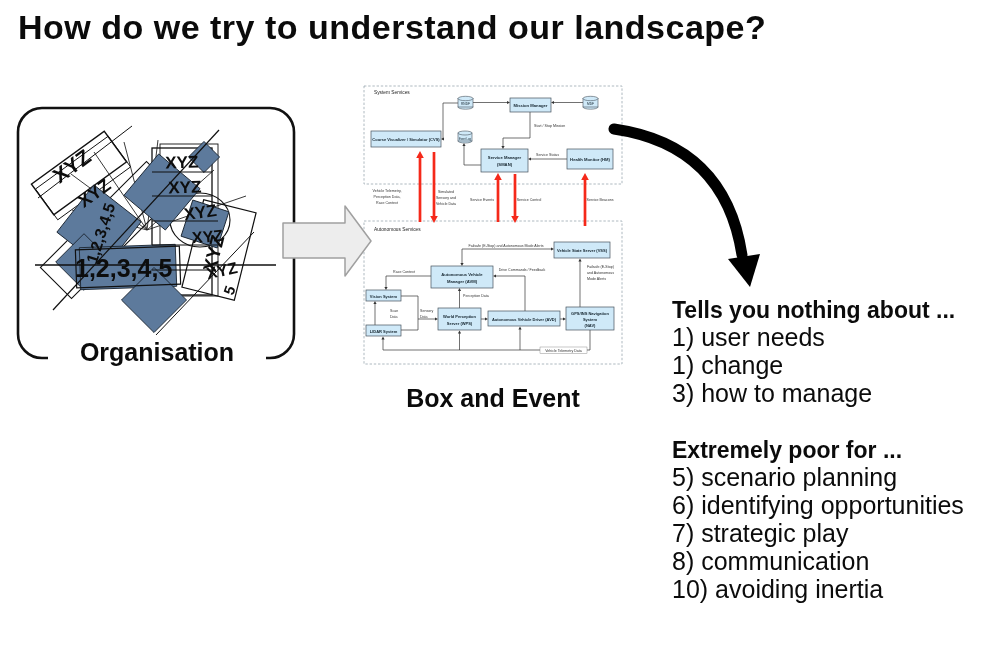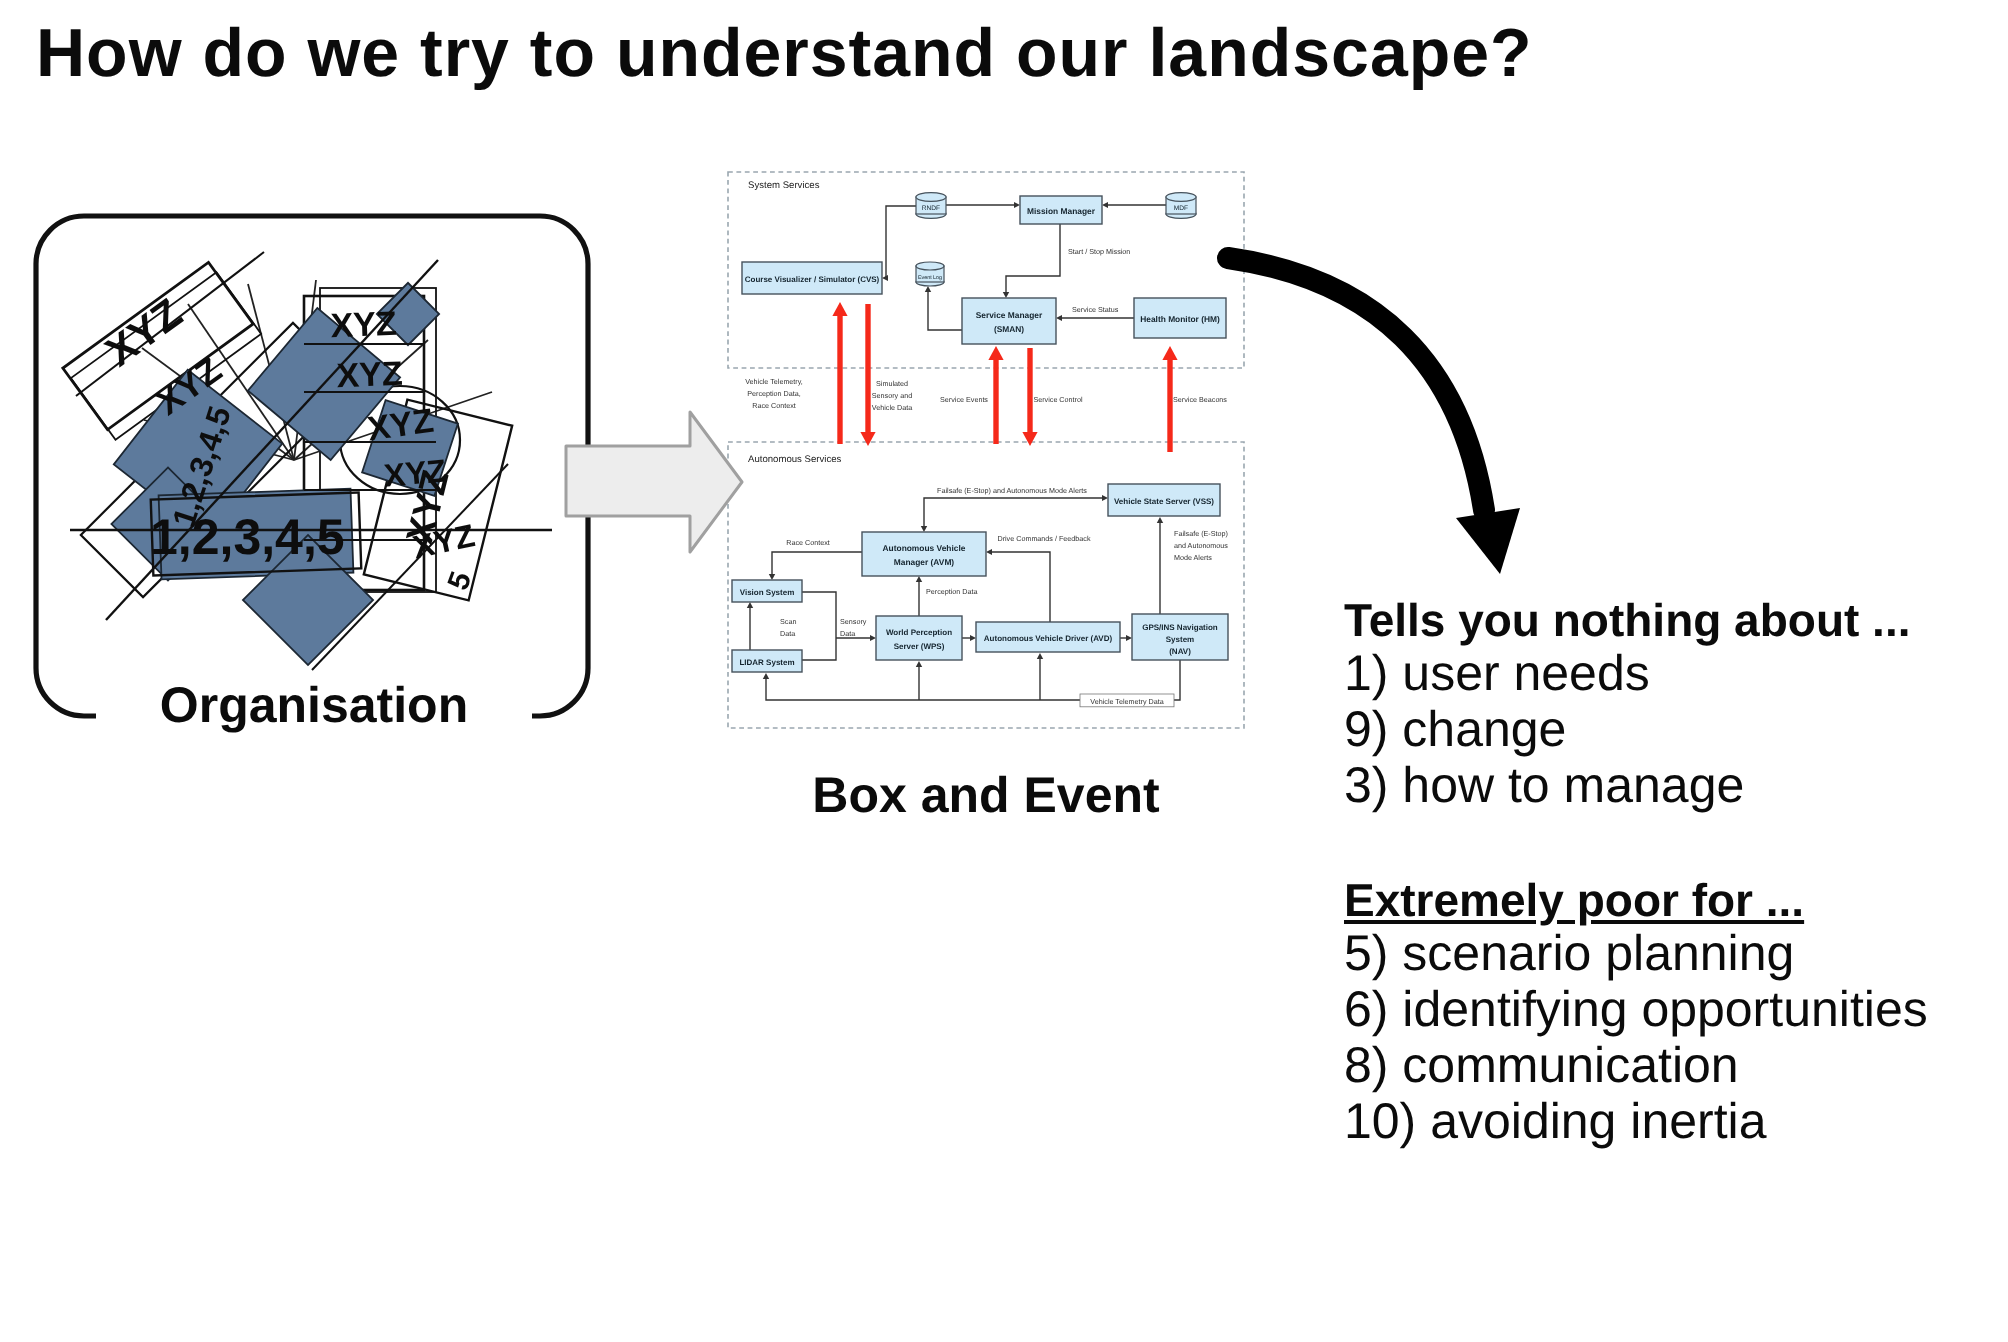--- a/index.html
+++ b/index.html
@@ -11,21 +11,21 @@
   #slide-title{
     left:18px;top:8px;font-size:34px;font-weight:bold;letter-spacing:.5px;
     white-space:nowrap;
   }
   #boxwire-caption{
     left:356px;top:384px;width:274px;text-align:center;
     font-size:25px;font-weight:bold;
   }
   #notes{left:672px;top:297px;width:330px;}
   .notes-heading{font-size:23px;font-weight:bold;line-height:26px;margin:0;}
-  .notes-heading.second{margin-top:30px;text-decoration:underline;}
+  .notes-heading.second{margin-top:30px;}
   .note-item{font-size:25px;line-height:28px;white-space:nowrap;}
   svg text{font-family:"Liberation Sans", sans-serif;}
   .nodetext{fill:#14242e;}
   .edgelabel{fill:#333;}
 </style>
 </head>
 <body>
 
 <div id="slide-title" class="abs">How do we try to understand our landscape?</div>
 
@@ -293,20 +293,21 @@
 <svg class="abs" style="left:600px;top:115px;" width="170" height="185" viewBox="0 0 170 185">
   <path d="M 14 14 Q 125 30, 142 140" fill="none" stroke="#000" stroke-width="11" stroke-linecap="round"></path>
   <polygon points="150,172 128,144 160,139" fill="#000"></polygon>
 </svg>
 
 <div id="boxwire-caption" class="abs">Box and Event</div>
 
 <div id="notes" class="abs">
   <div class="notes-heading">Tells you nothing about ...</div>
   <div class="note-item">1) user needs</div>
-  <div class="note-item">9) change</div>
+  <div class="note-item">1) change</div>
   <div class="note-item">3) how to manage</div>
   <div class="notes-heading second">Extremely poor for ...</div>
   <div class="note-item">5) scenario planning</div>
   <div class="note-item">6) identifying opportunities</div>
+  <div class="note-item">7) strategic play</div>
   <div class="note-item">8) communication</div>
   <div class="note-item">10) avoiding inertia</div>
 </div>
 
 </body></html>

